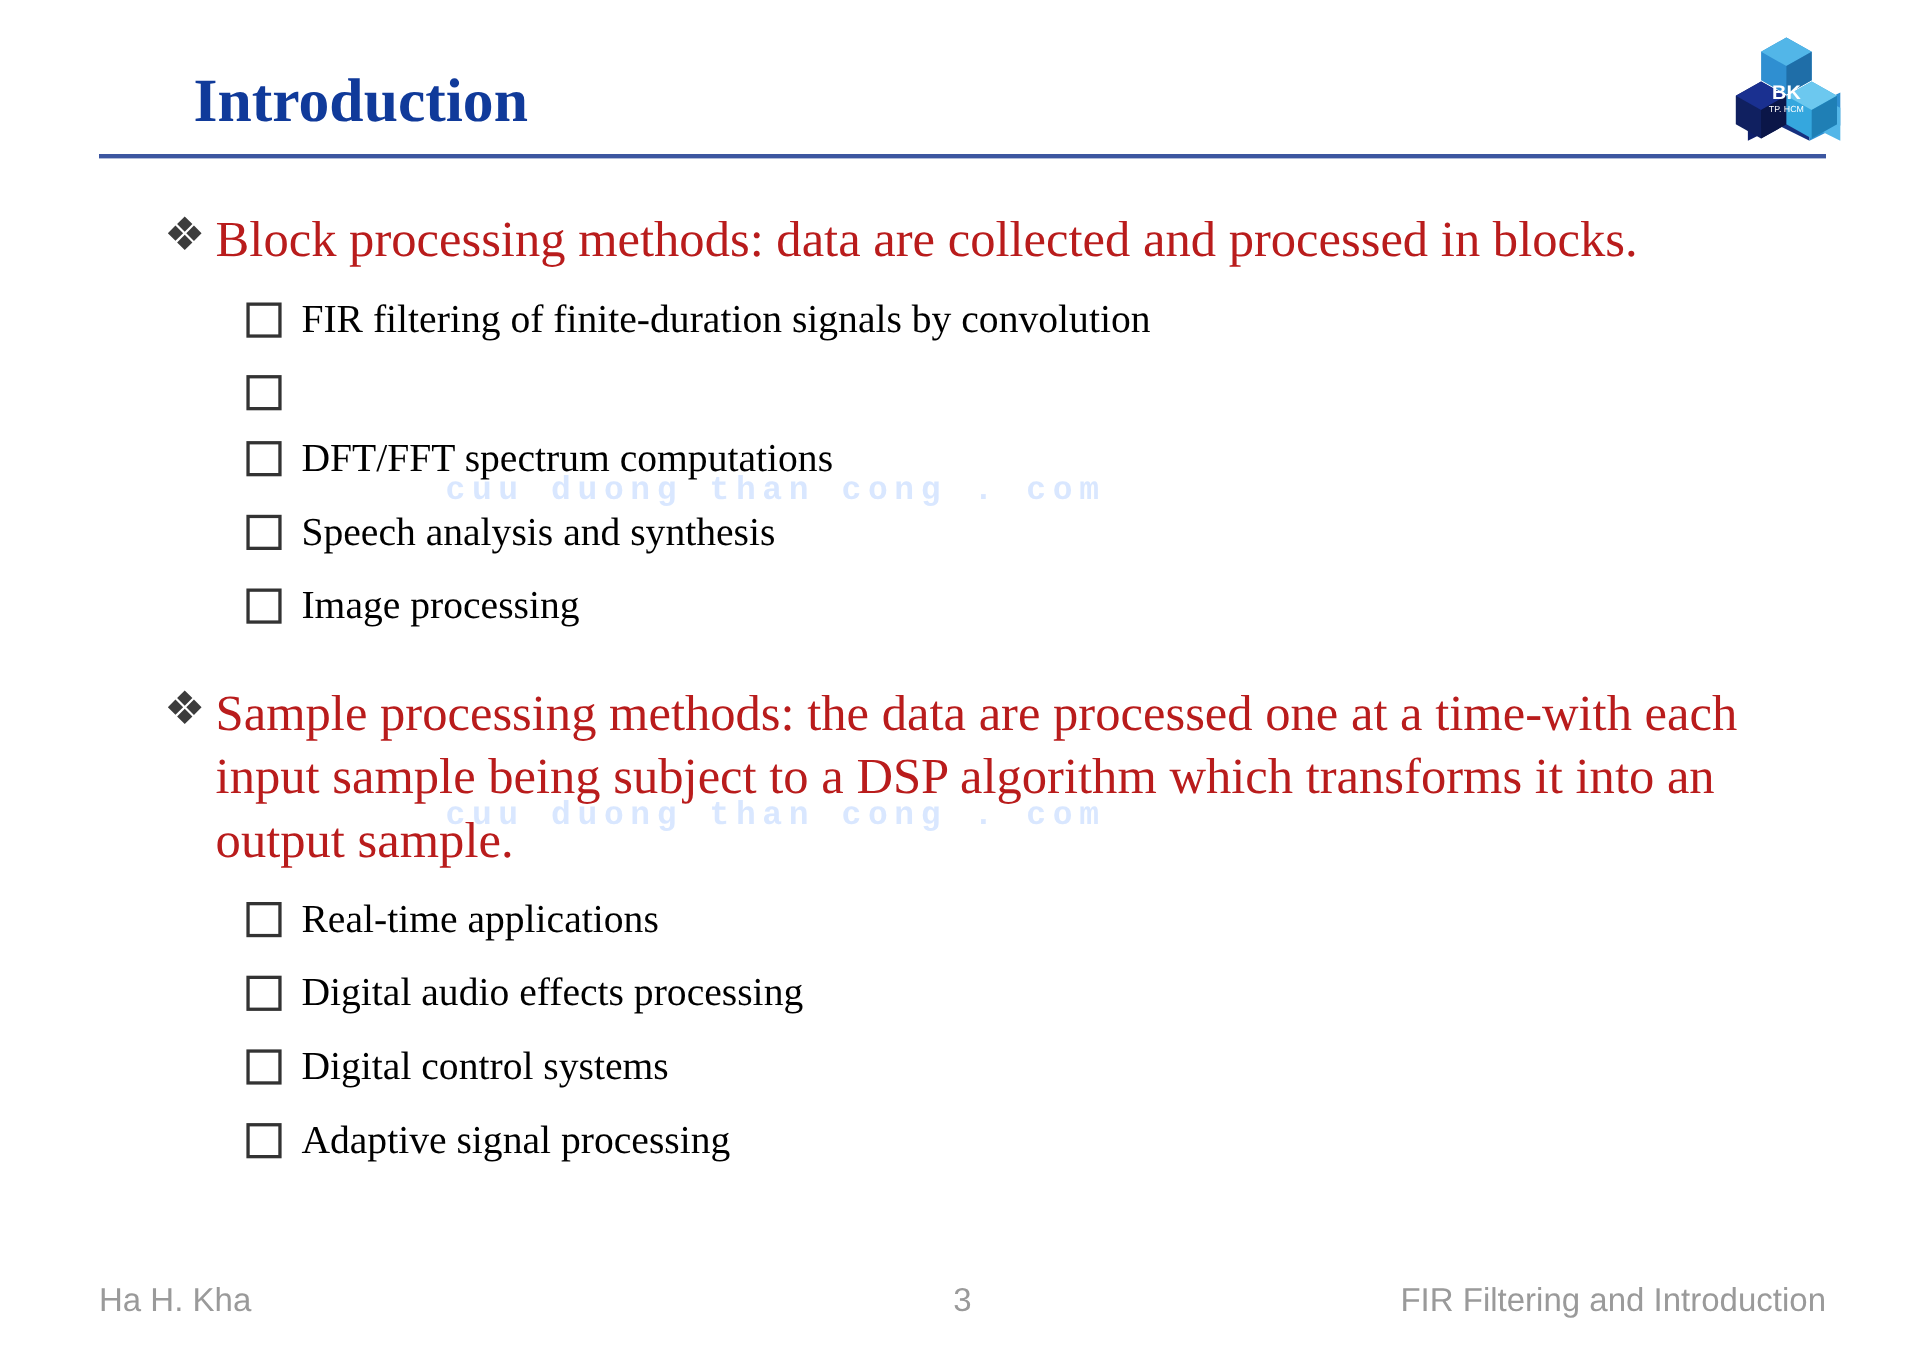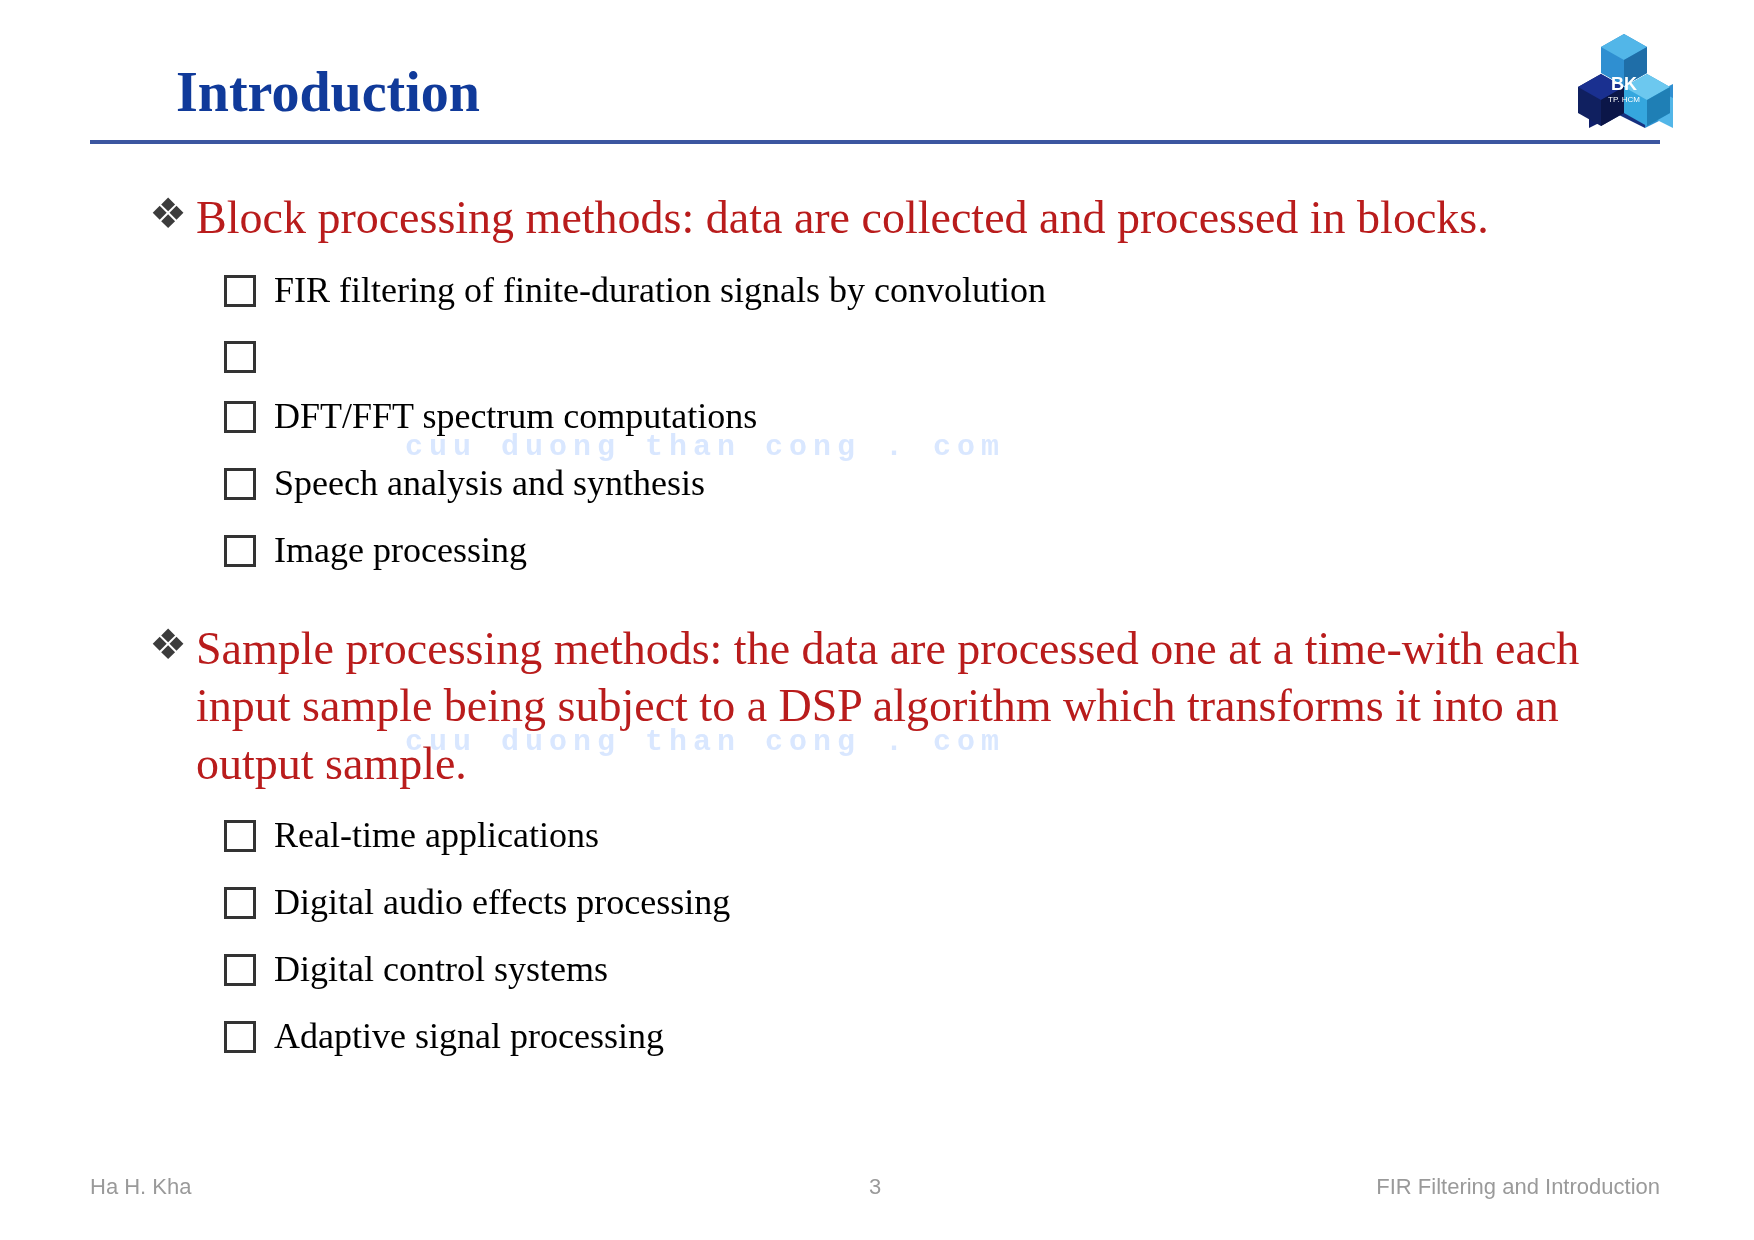--- a/index.html
+++ b/index.html
@@ -108,21 +108,21 @@
 .footer {
   position: absolute;
   bottom: 40px;
   left: 90px;
   width: 1570px;
   display: flex;
   justify-content: space-between;
   align-items: center;
   font-family: "Segoe UI", "Helvetica Neue", Arial, sans-serif;
   color: #9a9a9a;
-  font-size: 22px;
+  font-size: 30px;
 }
 .footer .page {
   position: absolute;
   left: 50%;
   transform: translateX(-50%);
 }
 .inline-wm {
   position: relative;
 }
 </style>

